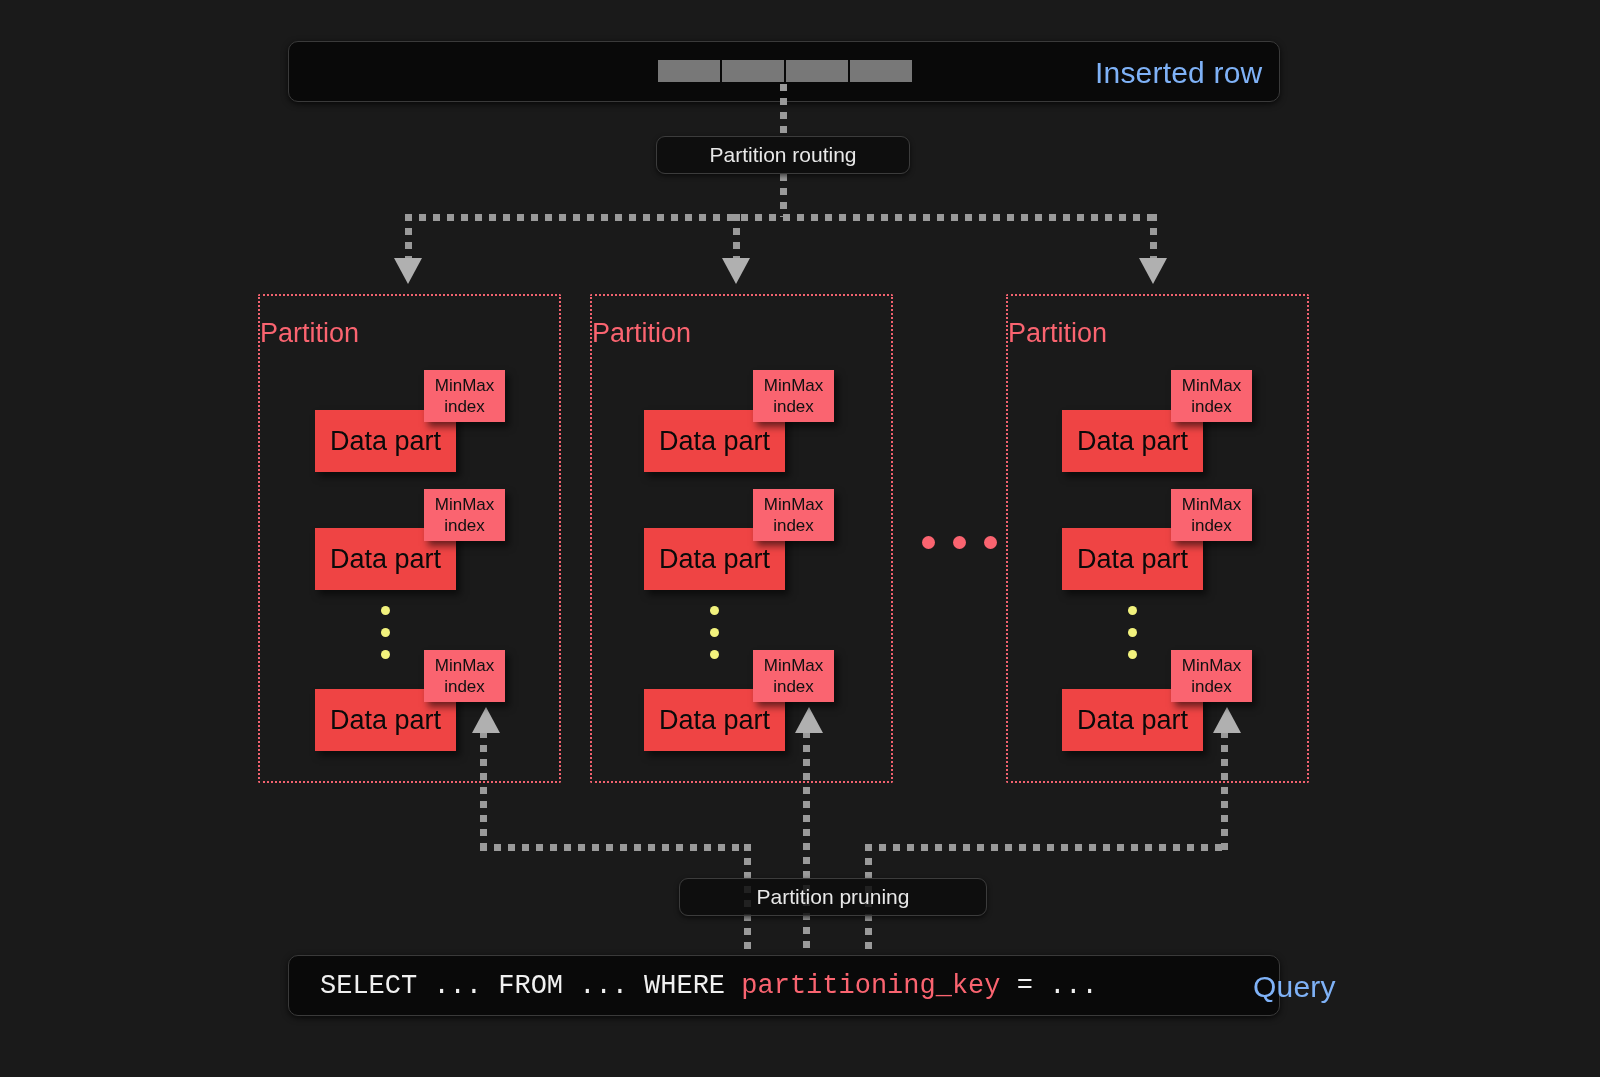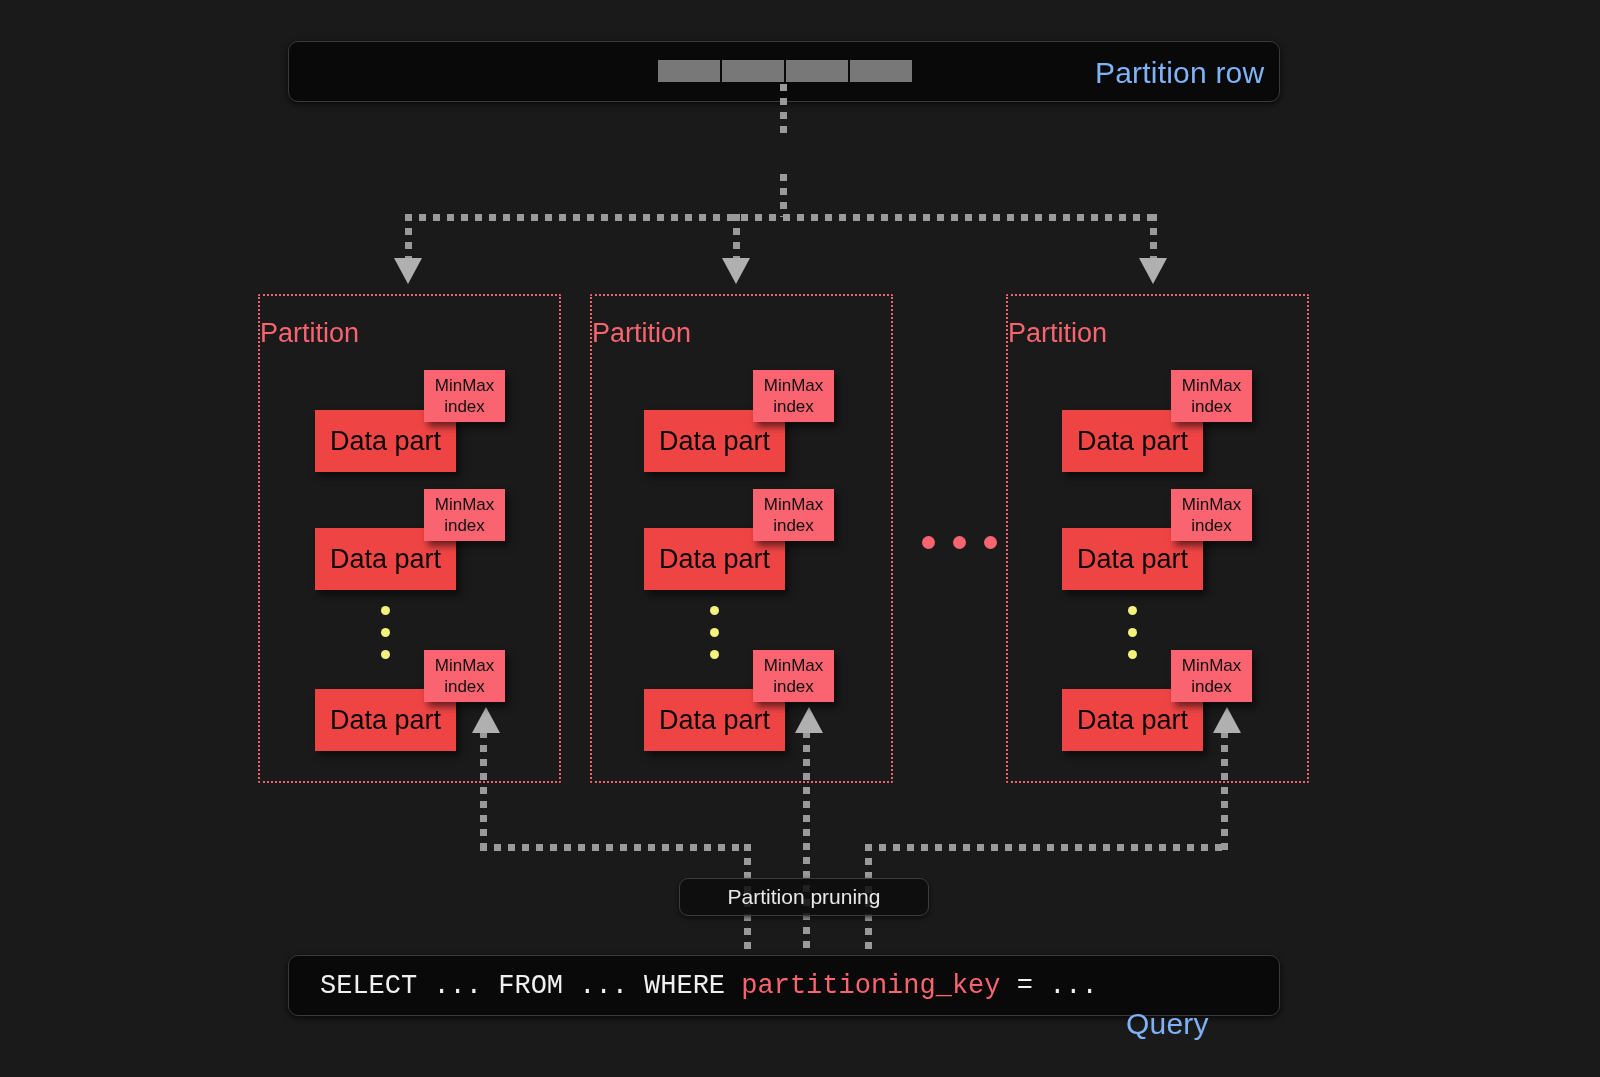--- a/index.html
+++ b/index.html
@@ -137,24 +137,25 @@
 
   <div class="darkbar" style="left:288px; top:41px; width:992px; height:61px;"></div>
 
   <div class="rowcells" style="left:658px; top:60px;">
     <span class="rowcell"></span>
     <span class="rowcell"></span>
     <span class="rowcell"></span>
     <span class="rowcell"></span>
   </div>
 
-  <div class="bar-label label-blue" style="left:1095px; top:56px;">Partition row</div>
+  <div class="bar-label label-blue" style="left:1095px; top:56px;">Inserted row</div>
 
   <div class="vline" style="left:780px; top:84px; height:54px;"></div>
 
+  <div class="pill translucent" style="left:656px; top:136px; width:254px; height:38px;">Partition routing</div>
 
   <div class="vline" style="left:780px; top:174px; height:43px;"></div>
 
   <div class="hline" style="left:405px; top:214px; width:752px;"></div>
 
   <div class="vline" style="left:405px; top:214px; height:48px;"></div>
   <div class="arrow-down" style="left:394px; top:258px;"></div>
 
   <div class="vline" style="left:733px; top:214px; height:48px;"></div>
   <div class="arrow-down" style="left:722px; top:258px;"></div>
@@ -276,21 +277,21 @@
   <div class="vline" style="left:744px; top:844px; height:110px;"></div>
 
   <div class="arrow-up" style="left:795px; top:707px;"></div>
   <div class="vline" style="left:803px; top:731px; height:223px;"></div>
 
   <div class="arrow-up" style="left:1213px; top:707px;"></div>
   <div class="vline" style="left:1221px; top:731px; height:119px;"></div>
   <div class="hline" style="left:865px; top:844px; width:363px;"></div>
   <div class="vline" style="left:865px; top:844px; height:110px;"></div>
 
-  <div class="pill translucent" style="left:679px; top:878px; width:250px; height:38px;">Partition pruning</div>
+  <div class="pill translucent" style="left:679px; top:878px; width:308px; height:38px;">Partition pruning</div>
 
   <div class="darkbar" style="left:288px; top:955px; width:992px; height:61px;"></div>
 
   <div class="code" style="left:320px; top:971px;"><span>SELECT ... FROM ... WHERE </span><span class="key">partitioning_key</span><span> = ...</span></div>
 
-  <div class="bar-label label-blue" style="left:1126px; top:970px;margin-top:37px;">Query</div>
+  <div class="bar-label label-blue" style="left:1253px; top:970px;">Query</div>
 
 </div>
 
 </body></html>

